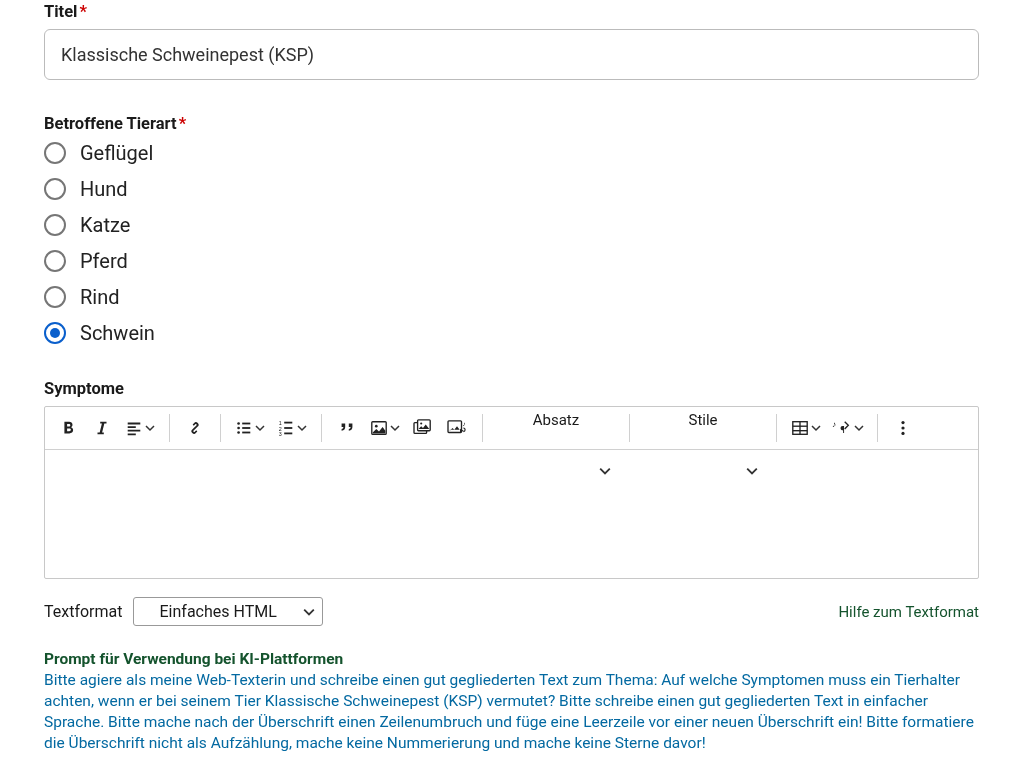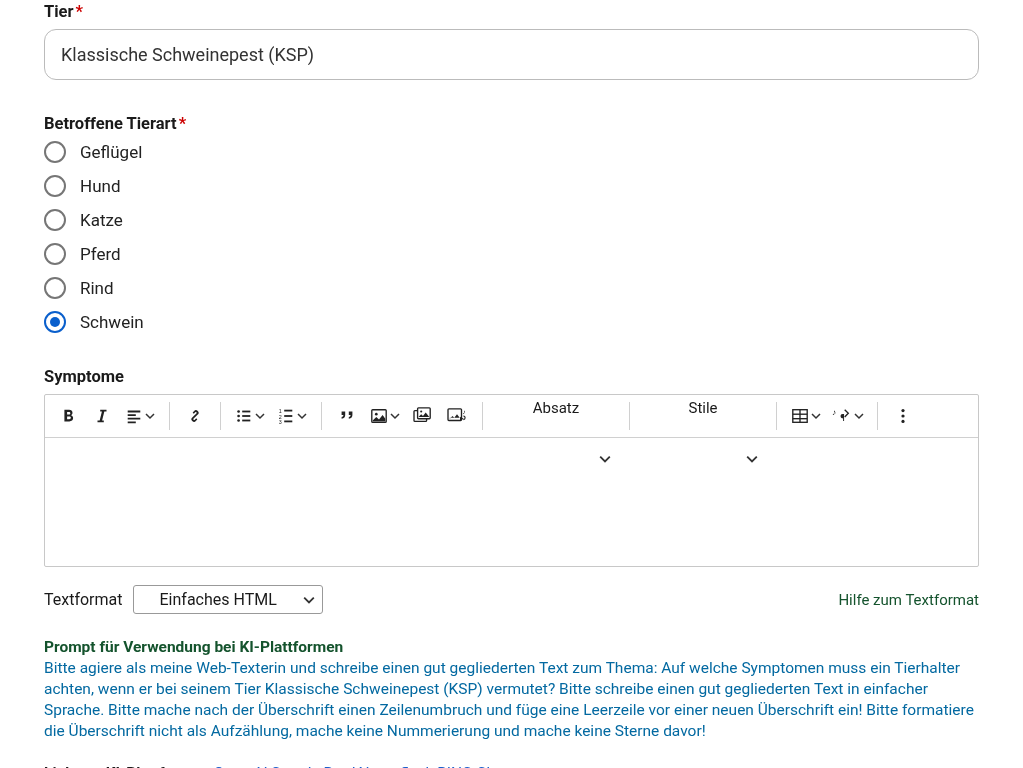--- a/index.html
+++ b/index.html
@@ -19,21 +19,21 @@
     }
     .required-star {
       color: #c00;
       margin-left: 2px;
     }
     .text-input {
       width: 100%;
       padding: 14px 16px;
       font-size: 18px;
       border: 1px solid #bbb;
-      border-radius: 12px;
+      border-radius: 6px;
       color: #333;
       font-family: inherit;
     }
     .field-group { margin-bottom: 34px; }
     .field-group-first { margin-top: 2px; }
     .radio-option {
       display: flex;
       align-items: center;
       margin-bottom: 12px;
       cursor: pointer;
@@ -55,21 +55,21 @@
       position: absolute;
       width: 10px;
       height: 10px;
       background: #0a5fcc;
       border-radius: 50%;
       top: 50%;
       left: 50%;
       transform: translate(-50%, -50%);
     }
     .radio-label {
-      font-size: 17px;
+      font-size: 20px;
       color: #222;
     }
 
     
     .editor-wrapper {
       border: 1px solid #c8c8c8;
       border-radius: 2px;
     }
     .toolbar {
       display: flex;
@@ -166,21 +166,21 @@
     .links-section a { color: #1a5fcc; text-decoration: none; cursor: pointer; }
     .links-section .sep { color: #333; }
 
     svg { display: block; }
   </style>
 </head>
 <body>
 
 <div class="field-group field-group-first">
   <label class="form-label">
-    <span>Tier</span><span class="required-star">*</span>
+    <span>Titel</span><span class="required-star">*</span>
   </label>
   <input type="text" class="text-input" value="Klassische Schweinepest (KSP)" style="">
 </div>
 
 <div class="field-group">
   <label class="form-label">
     <span>Betroffene Tierart</span><span class="required-star">*</span>
   </label>
   <div id="radio-list">
       <div class="radio-option">

